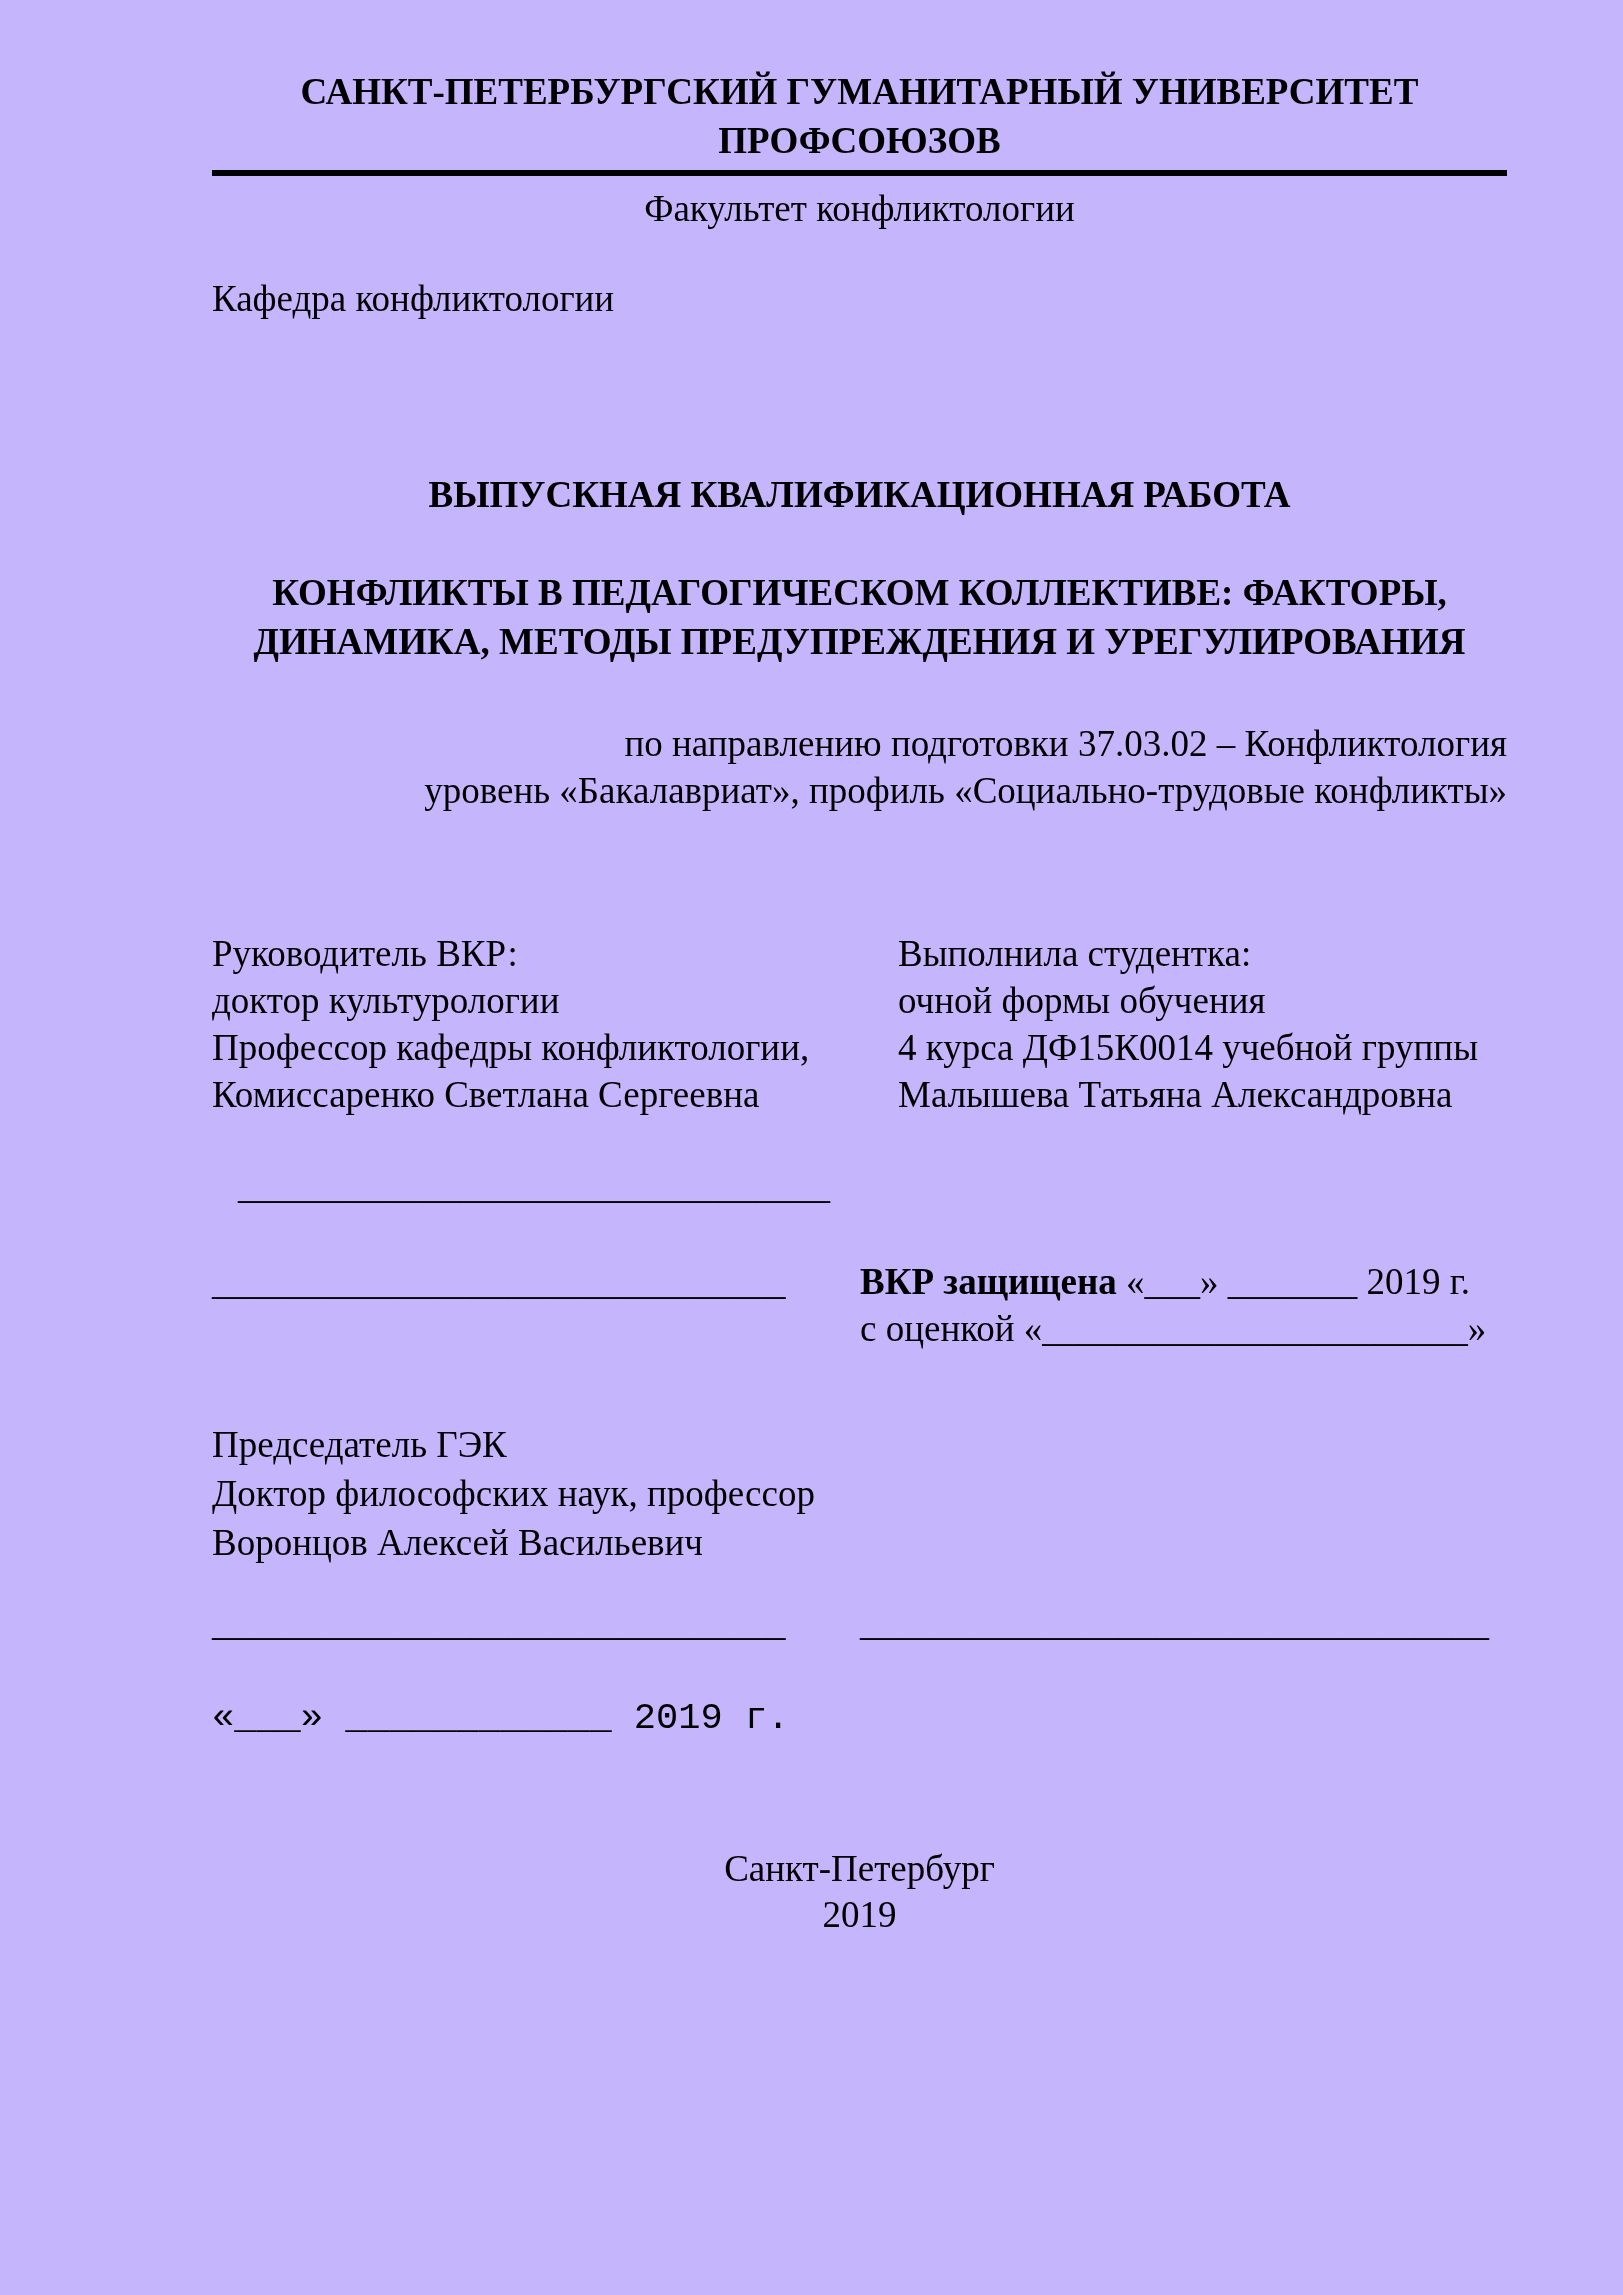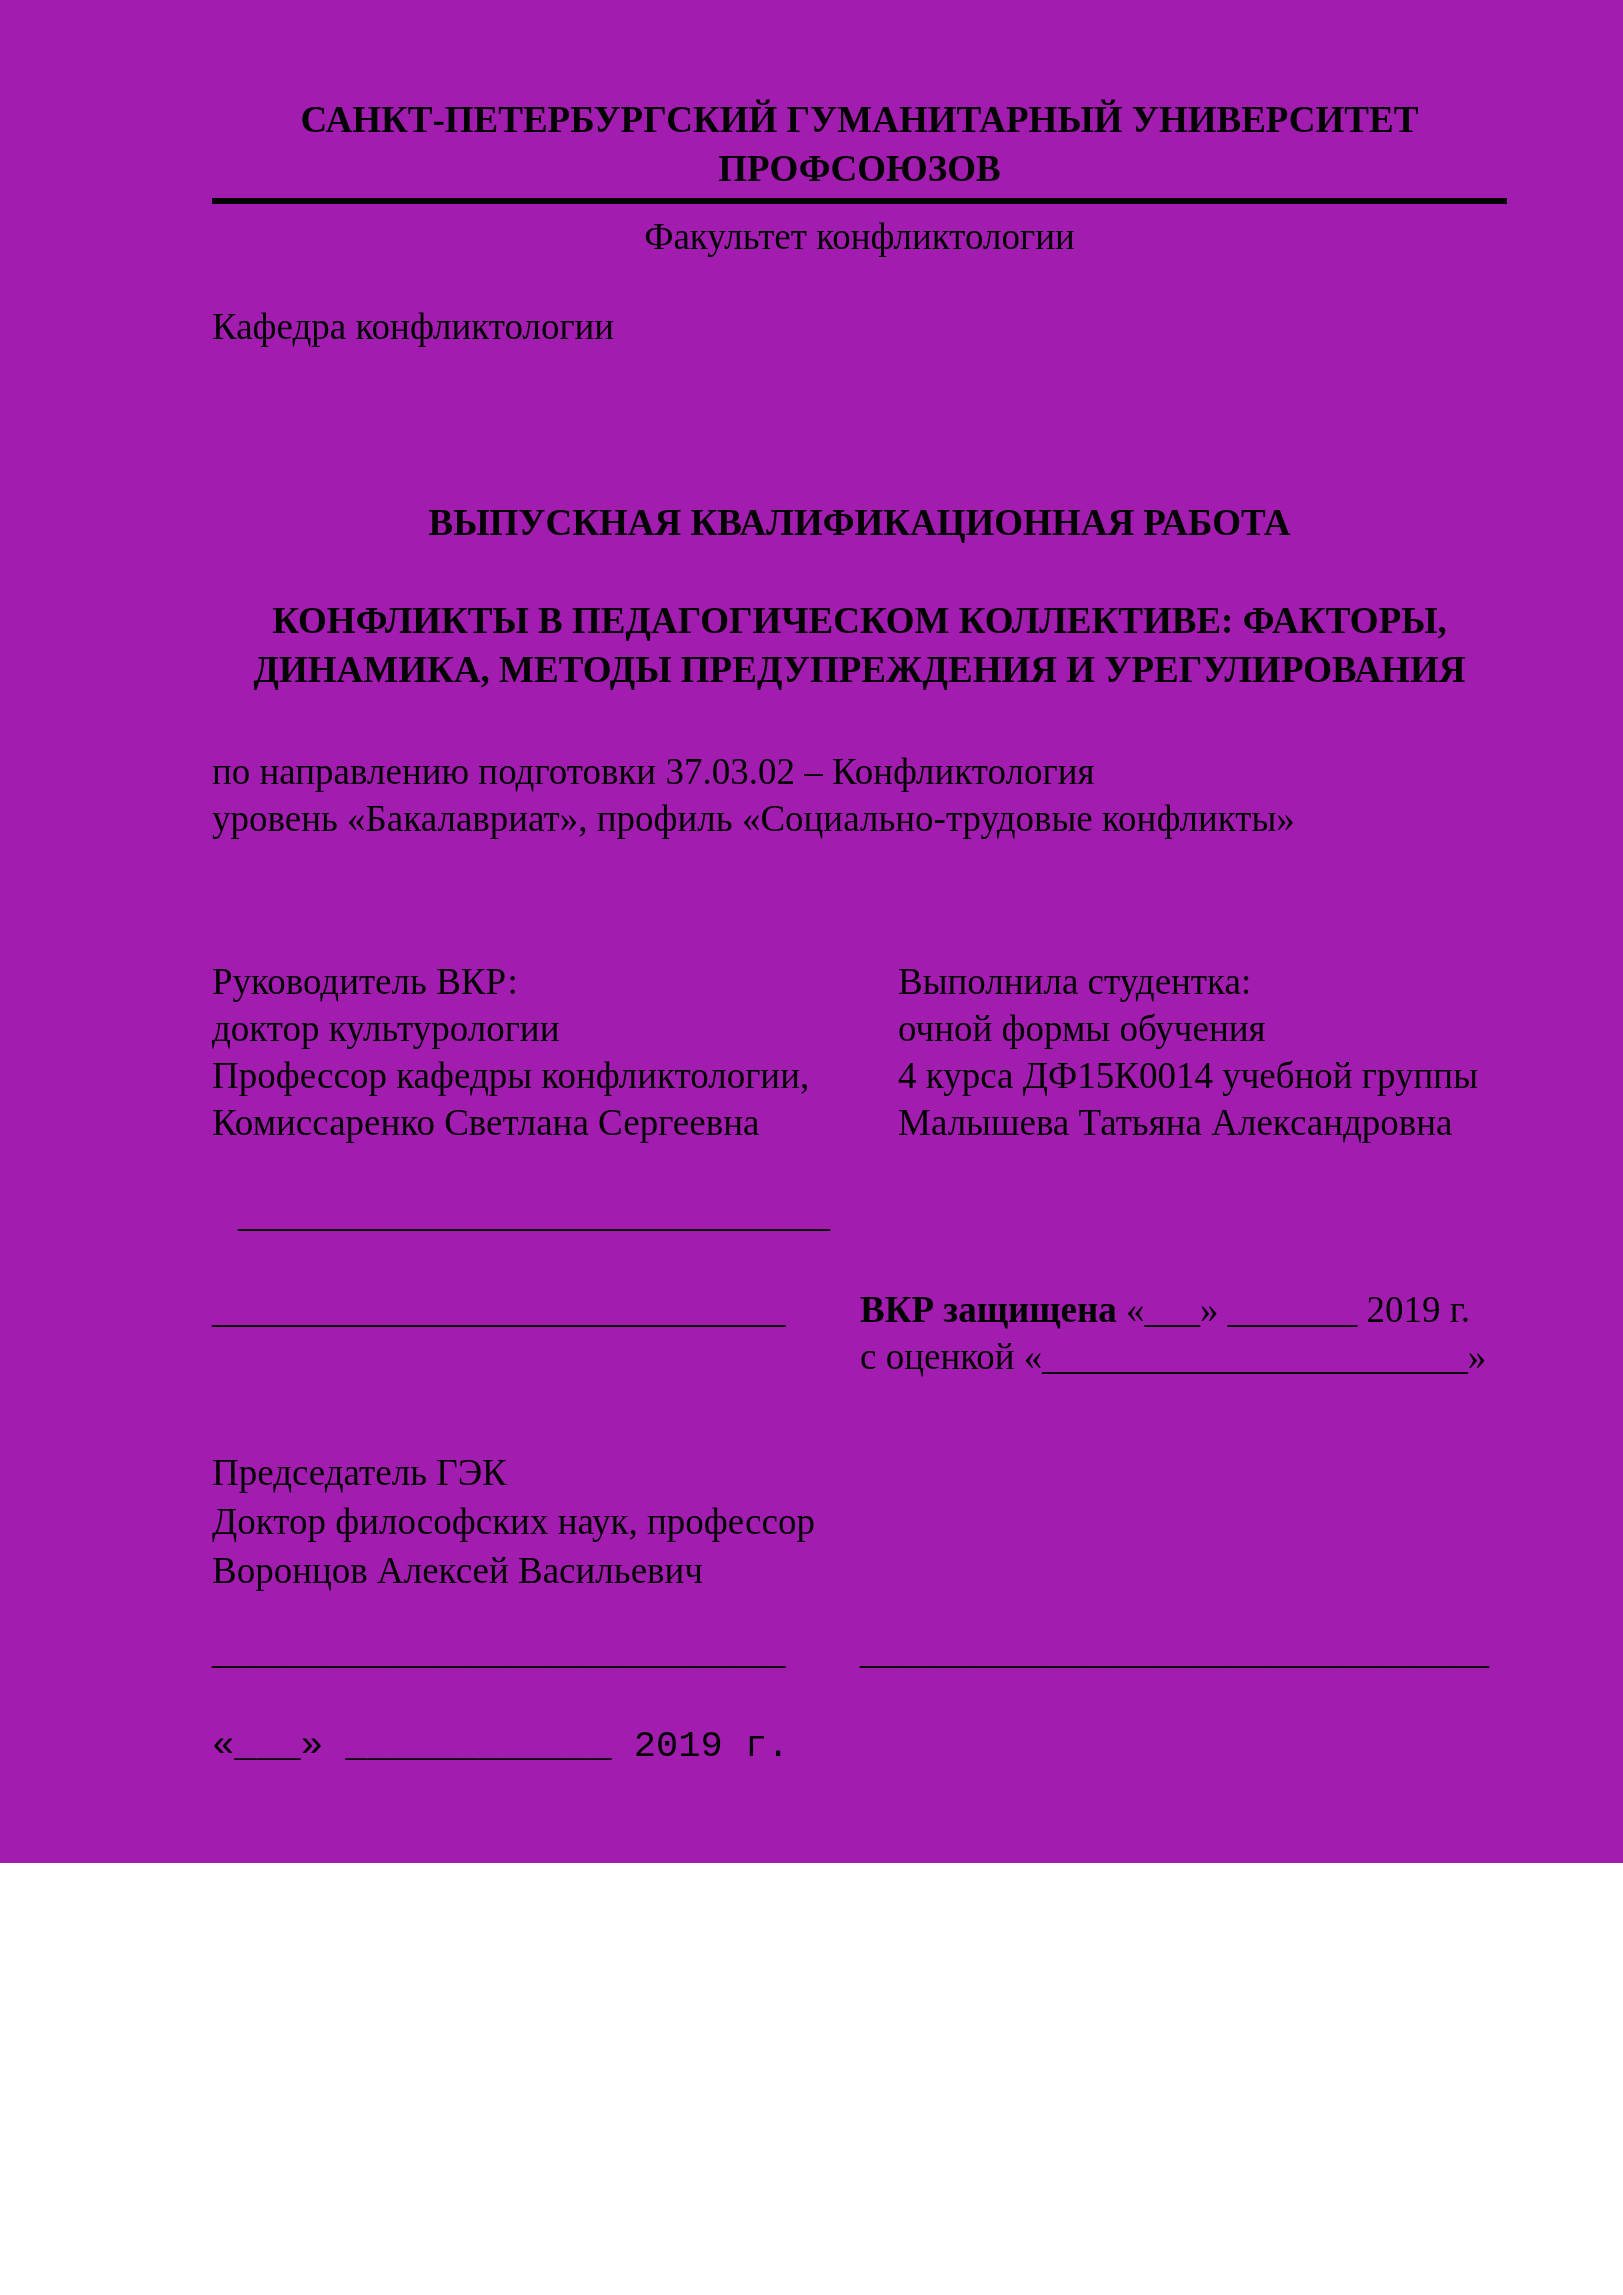--- a/index.html
+++ b/index.html
@@ -3,28 +3,28 @@
 <meta charset="utf-8">
 <style>
   html, body {
     margin: 0;
     padding: 0;
     background: #ffffff;
   }
   .page {
     position: relative;
     width: 1623px;
-    height: 1863px;
+    height: 2295px;
     box-sizing: border-box;
-    background: #a21caf;
+    background: #c4b5fd;
     color: #000000;
     font-family: "Liberation Serif", "DejaVu Serif", serif;
     font-size: 37px;
     line-height: 47px;
-    padding: 95px 116px 0 212px;
+    padding: 67px 116px 0 212px;
     overflow: hidden;
   }
   .bold { font-weight: bold; }
 
   .uni-header {
     text-align: center;
     font-weight: bold;
     line-height: 49px;
     white-space: nowrap;
   }
@@ -49,21 +49,21 @@
     white-space: nowrap;
   }
   .thesis-title {
     text-align: center;
     font-weight: bold;
     line-height: 49px;
     margin-top: 49px;
     white-space: nowrap;
   }
   .program {
-    text-align: left;
+    text-align: right;
     margin-top: 54px;
     white-space: nowrap;
   }
 
   .cols {
     display: grid;
     grid-template-columns: 648px 648px;
     align-items: start;
   }
   .cols .cell { white-space: nowrap; }

